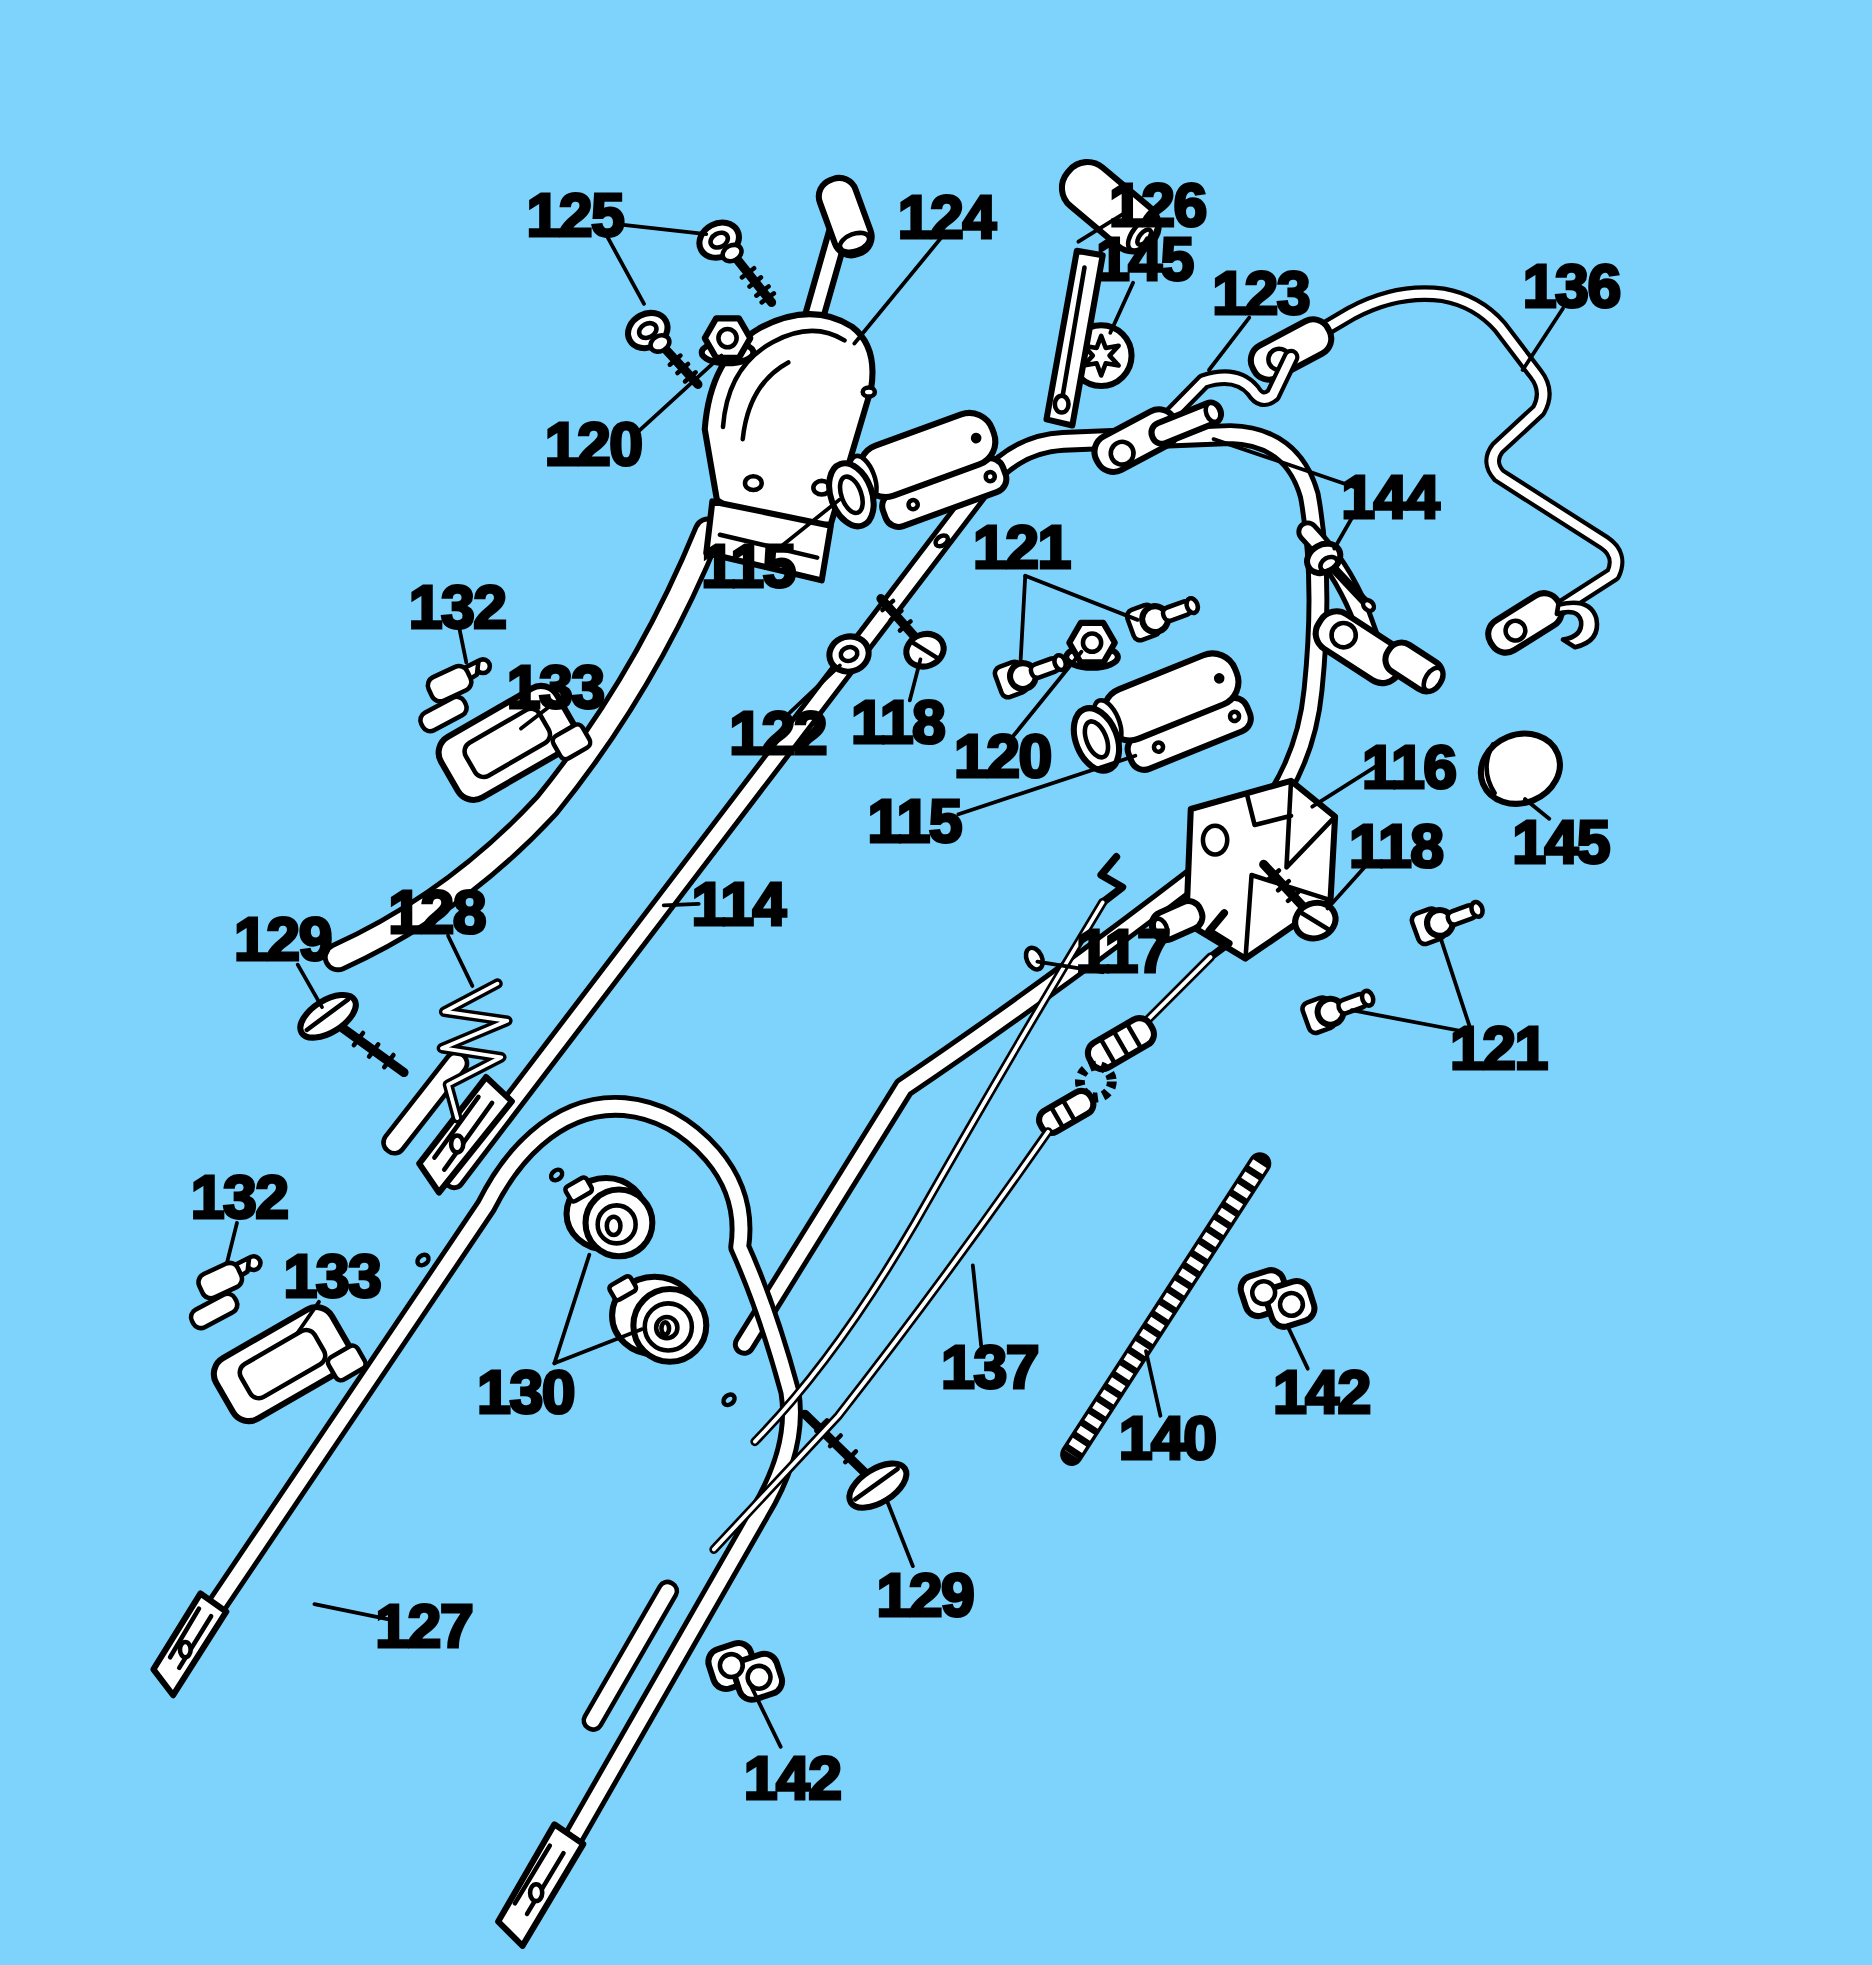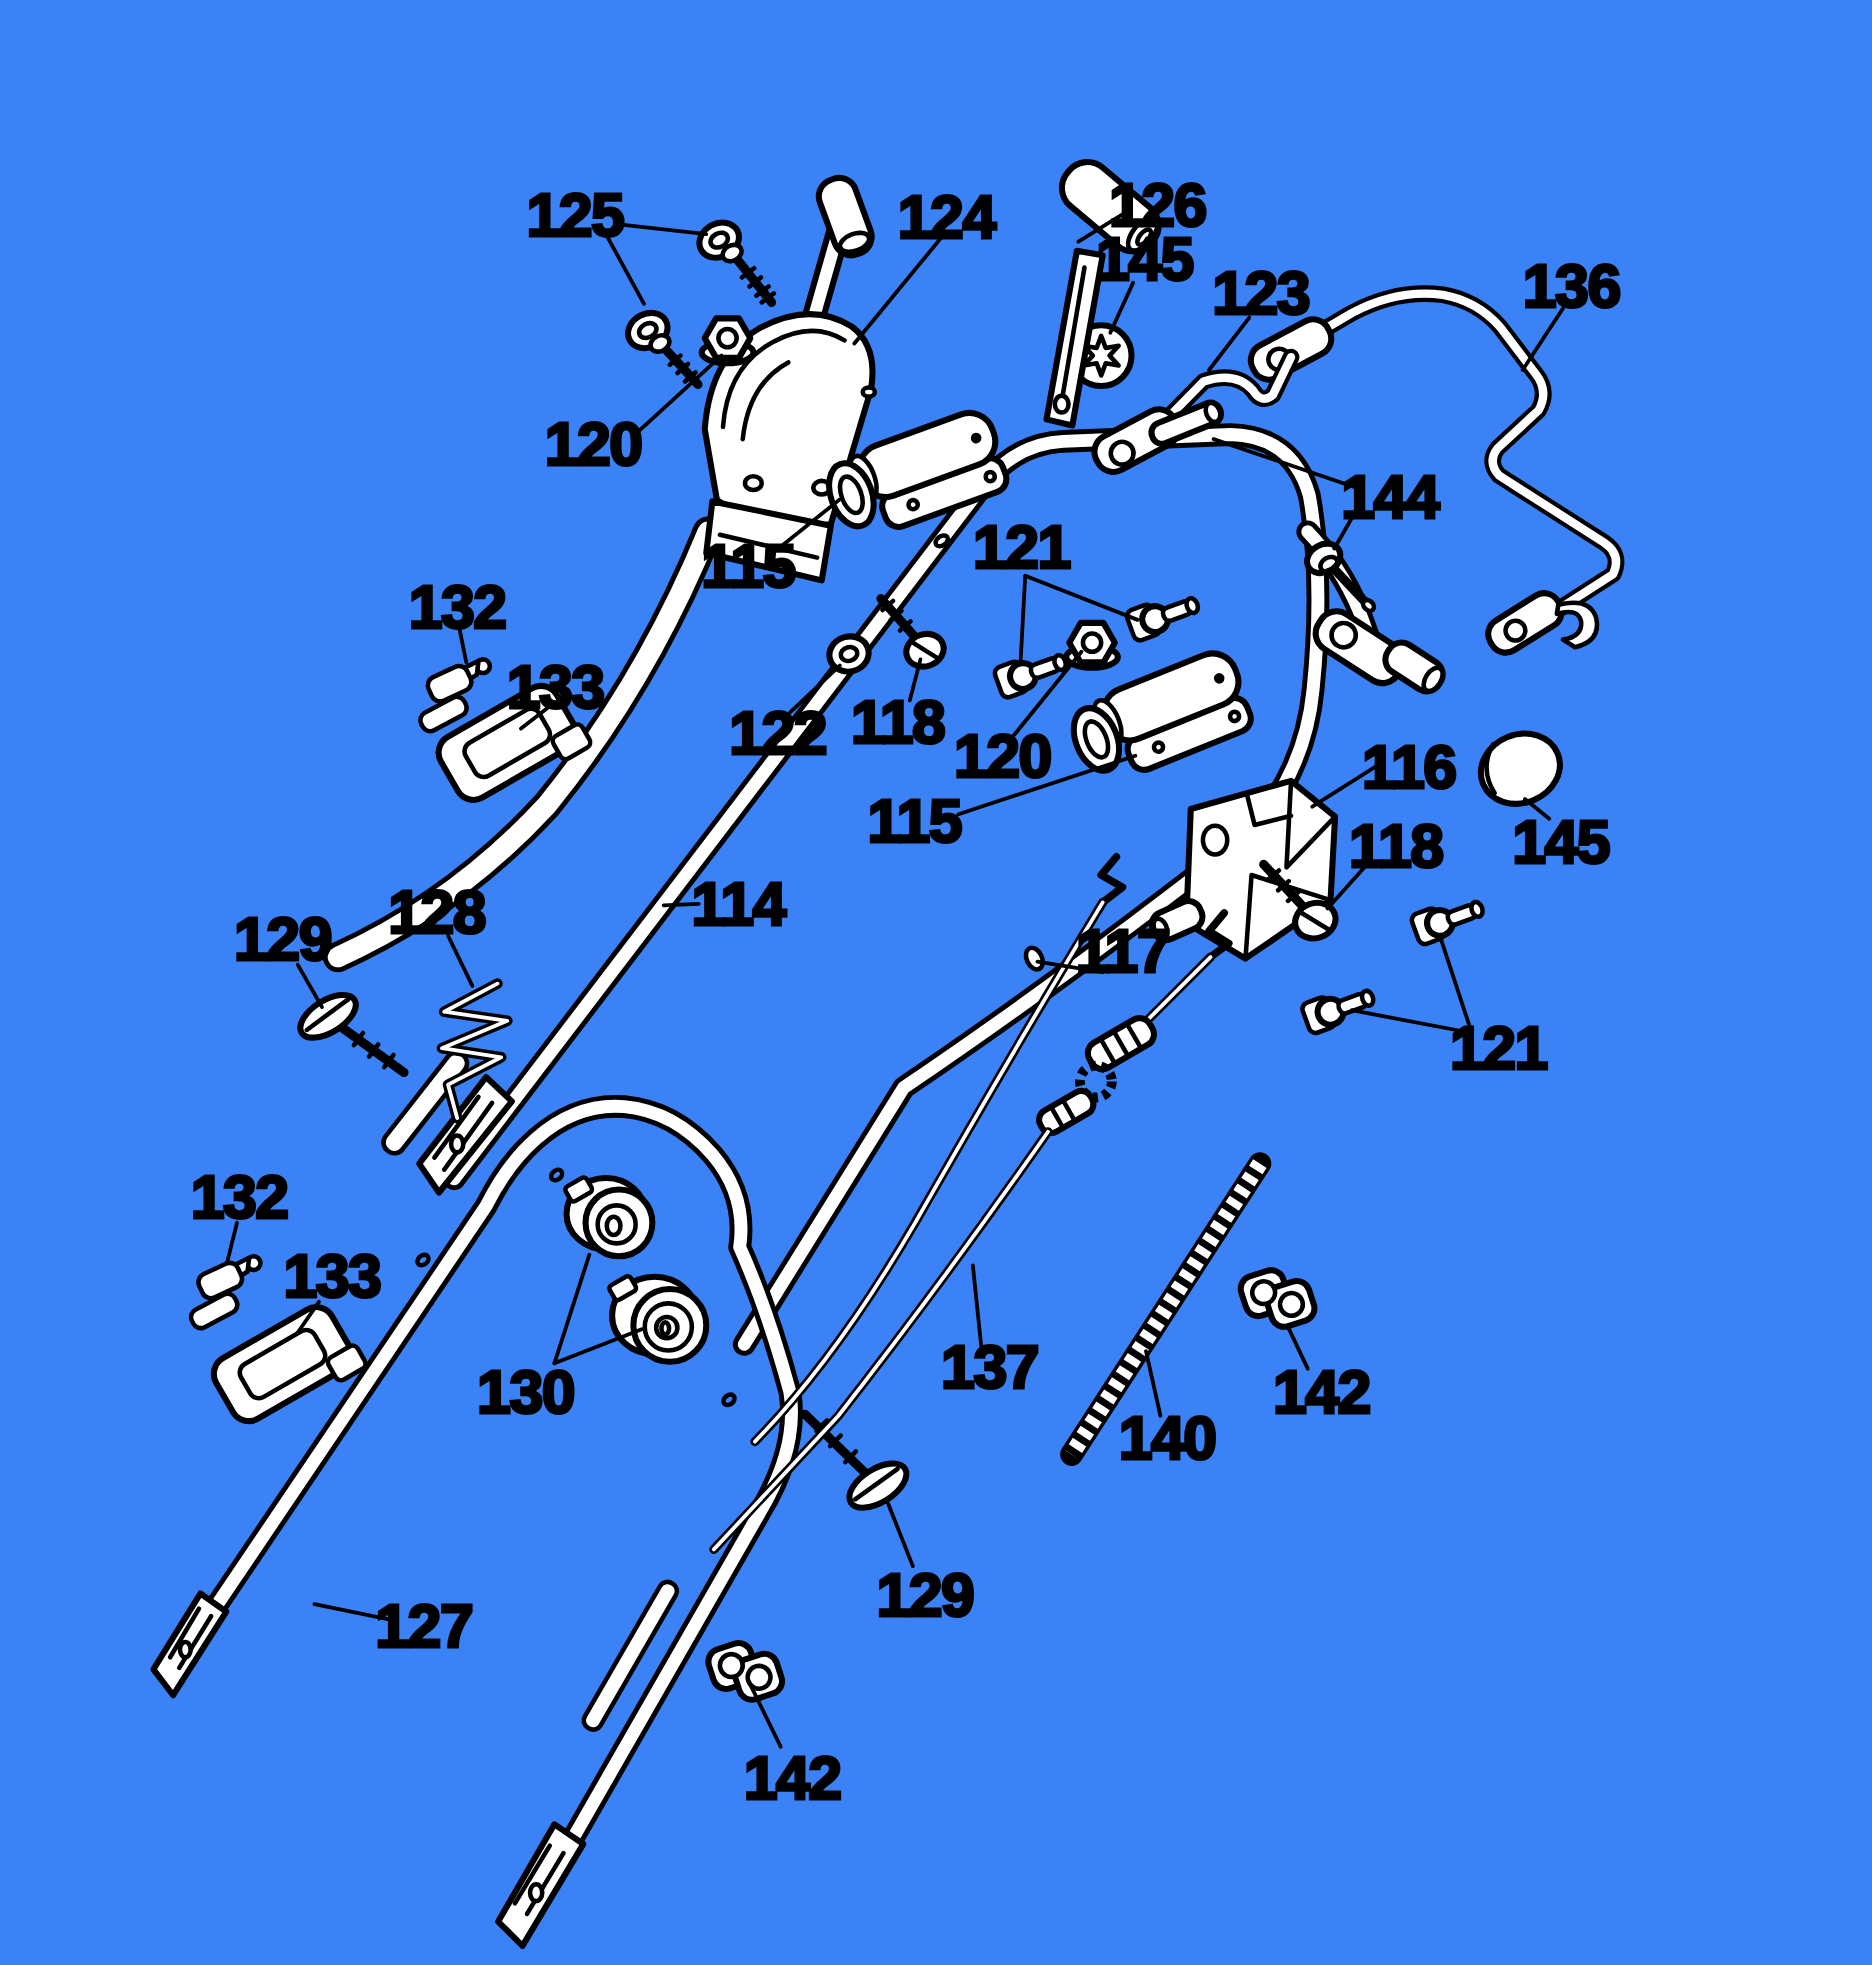--- a/index.html
+++ b/index.html
@@ -1,18 +1,18 @@
 <!DOCTYPE html>
 <html style="font-size:12px"><head>
 <meta charset="utf-8">
 <title>Diagram</title>
 <style>
   html,body{margin:0;padding:0;background:#fff;}
   body{font-family:"Liberation Sans",sans-serif;}
-  .stage{position:relative;width:1872px;height:1965px;background:#3b82f6;overflow:hidden;}
+  .stage{position:relative;width:1872px;height:1965px;background:#7dd3fc;overflow:hidden;}
   svg{display:block;}
   
   .tube{fill:none;stroke:#000;stroke-width:30;stroke-linecap:round;stroke-linejoin:round;}
   .tube-core{fill:none;stroke:#fff;stroke-width:17;stroke-linecap:round;stroke-linejoin:round;}
   .wire{fill:none;stroke:#000;stroke-width:22;stroke-linecap:round;stroke-linejoin:round;}
   .wire-core{fill:none;stroke:#fff;stroke-width:11;stroke-linecap:round;stroke-linejoin:round;}
   .cable{fill:none;stroke:#000;stroke-width:40;stroke-linecap:round;}
   .cable-core{fill:none;stroke:#fff;stroke-width:27;stroke-linecap:round;}
   .thin-cable{fill:none;stroke:#000;stroke-width:12;stroke-linecap:round;}
   .thin-core{fill:none;stroke:#fff;stroke-width:5;stroke-linecap:round;}

